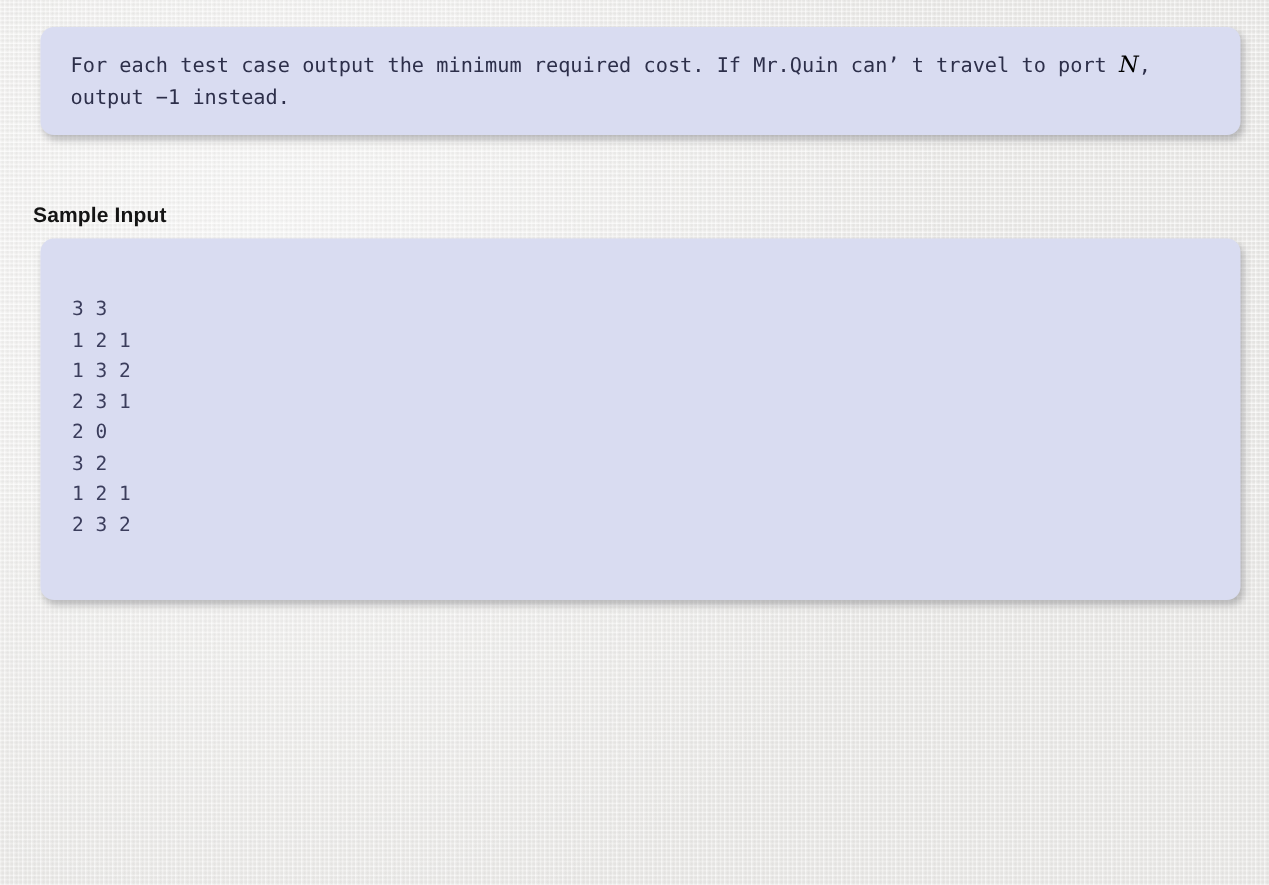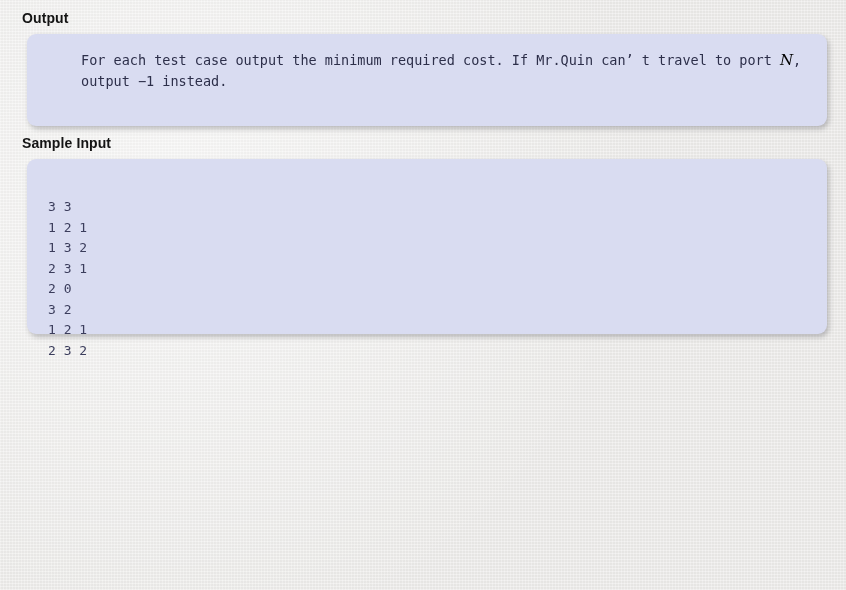--- a/index.html
+++ b/index.html
@@ -71,24 +71,24 @@
   }
 
   .mathvar {
     font-family: "DejaVu Serif", "Liberation Serif", serif;
     font-style: italic;
     font-size: 15px;
   }
 
   
   #sec-output        { top: 10px; }
-  #sec-output .panel { margin: 8px 19px 0 27px; height: 92px; padding-left: 34px; }
+  #sec-output .panel { margin: 8px 19px 0 27px; height: 72px; }
 
   #sec-sample-input        { top: 135px; }
-  #sec-sample-input .panel { margin: 8px 19px 0 27px; height: 175px; }
+  #sec-sample-input .panel { margin: 8px 19px 0 27px; height: 241px; }
 
   #sec-sample-output        { top: 420px; }
   #sec-sample-output .panel { margin: 8px 19px 0 27px; height: 137px; }
 
   .section-title { margin-left: 22px; }
 
   #out-para {
     padding: 16px 20px 0 20px;
   }
 
@@ -112,21 +112,20 @@
     white-space: nowrap;
     pointer-events: none;
   }
 </style>
 </head>
 <body>
 
 <div class="page">
 
   <div class="section" id="sec-output">
-    <h2 class="section-title">Output</h2>
     <div class="panel">
       <div id="out-para">
         <span class="mono-text">For each test case output the minimum required cost. If Mr.Quin can’ t travel to port </span><span class="mathvar">N</span><span class="mono-text">, output −1 instead.</span>
       </div>
     </div>
   </div>
 
   <div class="section" id="sec-sample-input">
     <h2 class="section-title">Sample Input</h2>
     <div class="panel">

